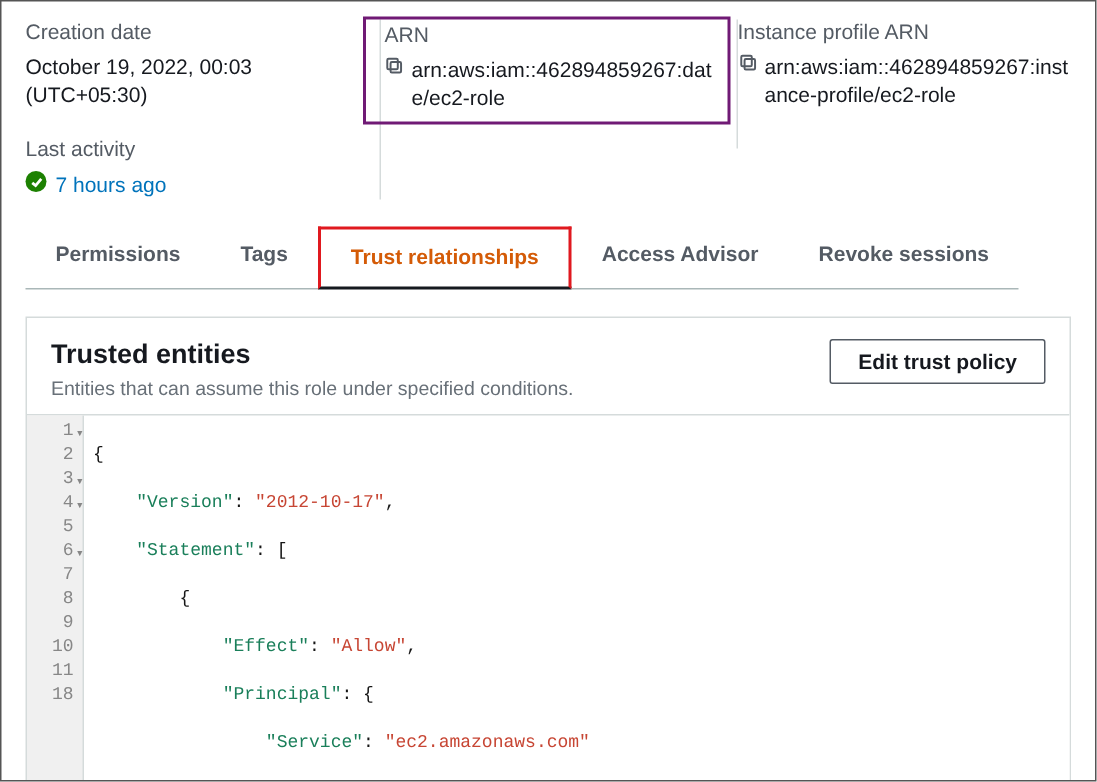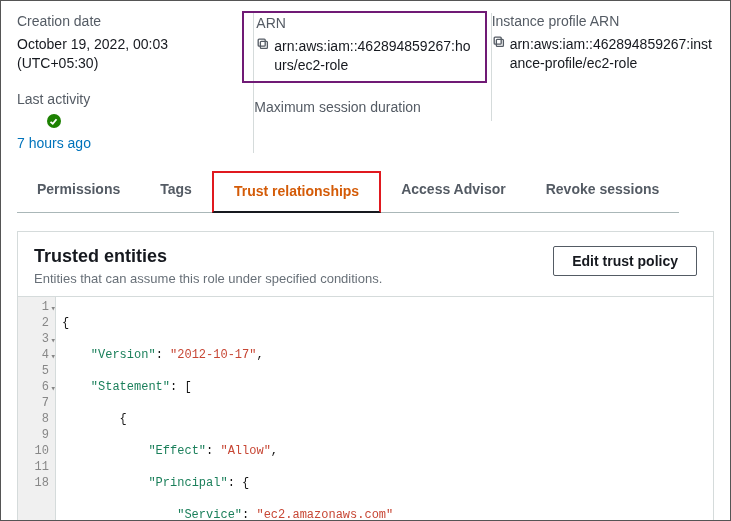--- a/index.html
+++ b/index.html
@@ -41,23 +41,22 @@
     line-height: 1.35;
   }
   .inline-copy {
     display: inline-flex;
     align-items: flex-start;
     gap: 4px;
   }
   .copy-icon svg { width: 14px; height: 14px; stroke: #545b64; fill: none; stroke-width: 1.5; }
   .status {
     display: inline-flex;
-    align-items: center;
+    align-items: flex-start;
     gap: 6px;
-    flex-direction: column;
   }
   .status-icon {
     width: 14px; height: 14px; border-radius: 50%;
     background: #1d8102; display: inline-flex;
     align-items: center; justify-content: center;
   }
   .status-icon svg { width: 9px; height: 9px; stroke: #fff; fill: none; stroke-width: 2.5; }
   .status-link { color: #0073bb; }
 
   .highlight-red { border: 2px solid #701a75; }
@@ -171,25 +170,24 @@
   <div class="info-col vsep">
     <div class="highlight-red arn-box">
       <div class="info-label">ARN</div>
       <div class="info-value inline-copy">
         <span class="copy-icon">
           <svg viewBox="0 0 16 16">
               <rect x="5" y="5" width="8" height="8" rx="1"></rect>
               <rect x="2.5" y="2.5" width="8" height="8" rx="1"></rect>
             </svg>
         </span>
-        <span style="word-break:break-all">arn:aws:iam::462894859267:hours/ec2-role</span>
+        <span style="word-break:break-all">arn:aws:iam::462894859267:date/ec2-role</span>
       </div>
     </div>
     <div class="row2">
-      <div class="info-label">Maximum session duration</div>
     </div>
   </div>
 
   <div class="info-col">
     <div class="info-label">Instance profile ARN</div>
     <div class="info-value inline-copy">
       <span class="copy-icon">
         <svg viewBox="0 0 16 16">
             <rect x="5" y="5" width="8" height="8" rx="1"></rect>
             <rect x="2.5" y="2.5" width="8" height="8" rx="1"></rect>

